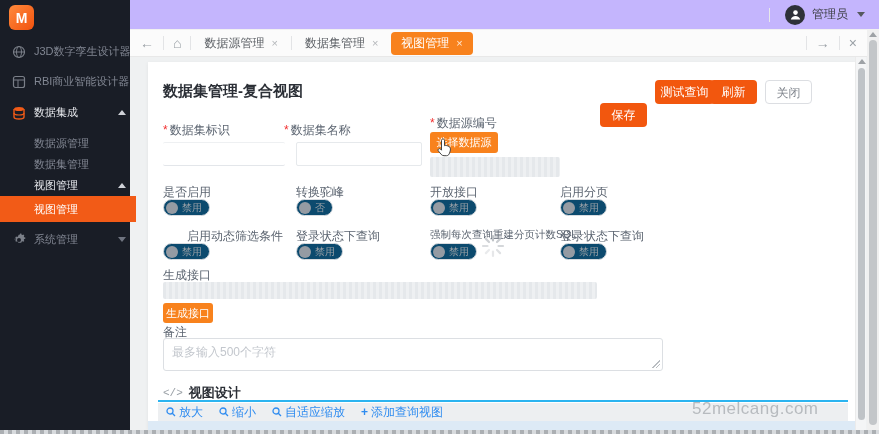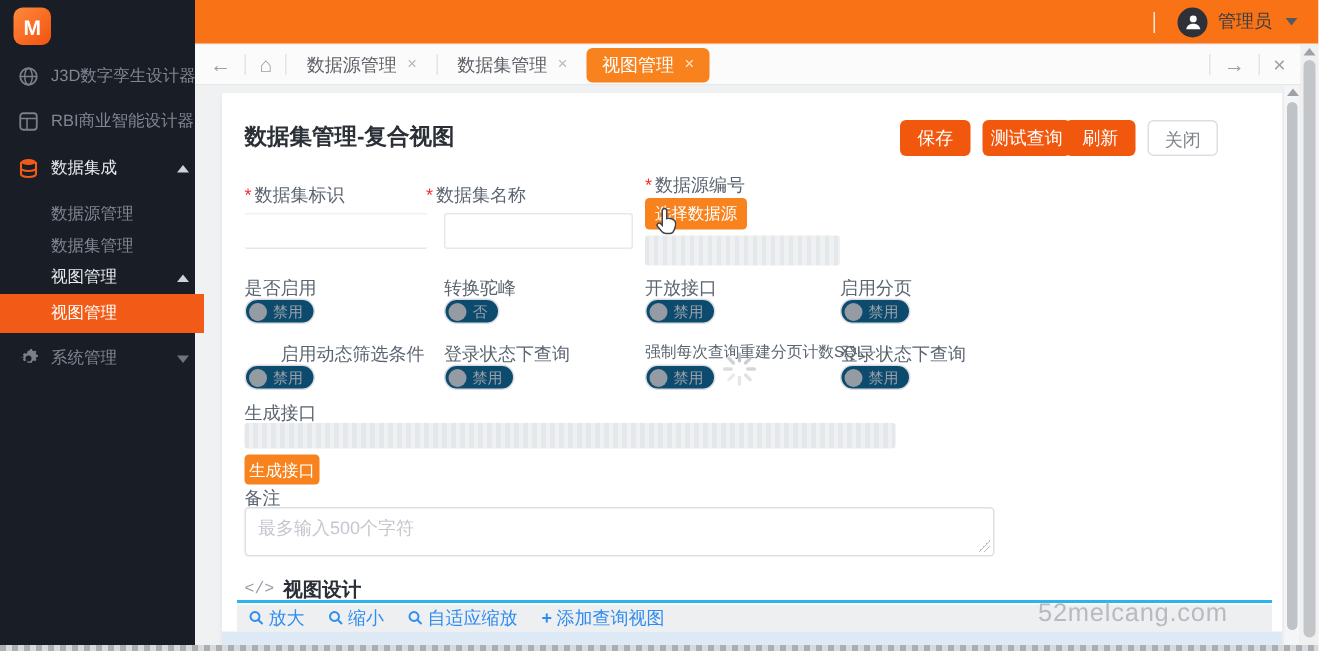--- a/index.html
+++ b/index.html
@@ -14,21 +14,21 @@
   .logo-text span { display:block; color:#b9bdc5; font-size:6px; letter-spacing:1.6px; margin-top:1px; }
   .menu-item { position:absolute; left:0; width:136px; height:22px; line-height:22px; color:#818692; font-size:11px; white-space:nowrap; cursor:pointer; }
   .menu-item .mi-label { position:absolute; left:34px; }
   .menu-item .mi-icon { position:absolute; left:12px; top:4px; width:14px; height:14px; }
   .menu-item.bright { color:#e8eaee; }
   .menu-item.active { background:#f25b17; color:#fff; height:26px; line-height:26px; }
   .tri-up { position:absolute; right:10px; top:9px; width:0; height:0; border-left:4px solid transparent; border-right:4px solid transparent; border-bottom:5px solid #cfd2d8; }
   .tri-down { position:absolute; right:10px; top:9px; width:0; height:0; border-left:4px solid transparent; border-right:4px solid transparent; border-top:5px solid #6f7480; }
 
   
-  .topbar { position:absolute; left:130px; top:0; width:749px; height:30px; background:#f97316; border-bottom:1px solid #f1f1f1; display:flex; align-items:center; justify-content:flex-end; padding-right:14px; gap:7px; z-index:4;padding-left:41px; }
+  .topbar { position:absolute; left:130px; top:0; width:749px; height:30px; background:#c4b5fd; border-bottom:1px solid #f1f1f1; display:flex; align-items:center; justify-content:flex-end; padding-right:14px; gap:7px; z-index:4;padding-left:41px; }
   .topbar .vsep { width:1px; height:14px; background:#e7e8ea; margin-right:8px; }
   .avatar { width:20px; height:20px; border-radius:50%; background:#2e3138; display:flex; align-items:center; justify-content:center; }
   .user-name { color:#3a3d42; }
   .caret { width:0; height:0; border-left:4px solid transparent; border-right:4px solid transparent; border-top:5px solid #55585e; margin-left:2px; }
 
   
   .tabbar { position:absolute; left:130px; top:30px; width:737px; height:27px; background:#fbfbfb; border-bottom:1px solid #e8e8e8; display:flex; align-items:center; padding:0 10px; z-index:4; }
   .tb-glyph { color:#9aa0a6; font-size:14px; line-height:1; cursor:pointer; }
   .tb-sep { width:1px; height:14px; background:#e3e4e6; margin:0 9px; }
   .tab { display:flex; align-items:center; gap:7px; color:#5d6166; cursor:pointer; padding:3px 4px; }
@@ -36,21 +36,21 @@
   .tab.active { background:#f8821d; color:#fff; border-radius:4px; padding:3px 10px; margin-left:9px; }
   .tab.active .tab-x { color:#ffe8d2; }
   .tb-spacer { flex:1; }
 
   
   .card { position:absolute; left:148px; top:62px; width:707px; height:368px; background:#fff; box-shadow:0 1px 4px rgba(0,0,0,.06); z-index:3; overflow:hidden; }
   .page-title { position:absolute; left:15px; top:20px; font-size:15px; font-weight:bold; color:#2b2f36; }
   .btn { position:absolute; top:18px; height:24px; border-radius:4px; font-size:12px; text-align:center; line-height:24px; cursor:pointer; }
   .btn.orange { background:#f2570e; color:#fff; }
   .btn.plain { background:#fff; color:#7d828a; border:1px solid #dcdee2; }
-  .btn-save { left:452px; width:47px; }
+  .btn-save { left:452px; width:47px;margin-top:23px; }
   .btn-test { left:507px; width:59px; }
   .btn-refresh { left:562px; width:47px; }
   .btn-close { left:617px; width:47px; }
 
   .f-label { position:absolute; font-size:12px; color:#5b6470; white-space:nowrap; }
   .req { color:#f23030; margin-right:2px; }
   .inp { position:absolute; background:#fff; border:1px solid #e6e9ec; border-radius:2px; }
   .inp.underline { border:none; border-bottom:1px solid #e3e6ea; border-top:1px solid #eef0f2; }
   .mini-btn { position:absolute; background:#f8821d; color:#fff; border:none; border-radius:3px; font-size:11px; text-align:center; cursor:pointer; font-family:inherit; }
   .disabled-input { position:absolute; background-image:repeating-linear-gradient(90deg,#e5e8eb 0 3px,#eef0f2 3px 6px); border-radius:2px; }

